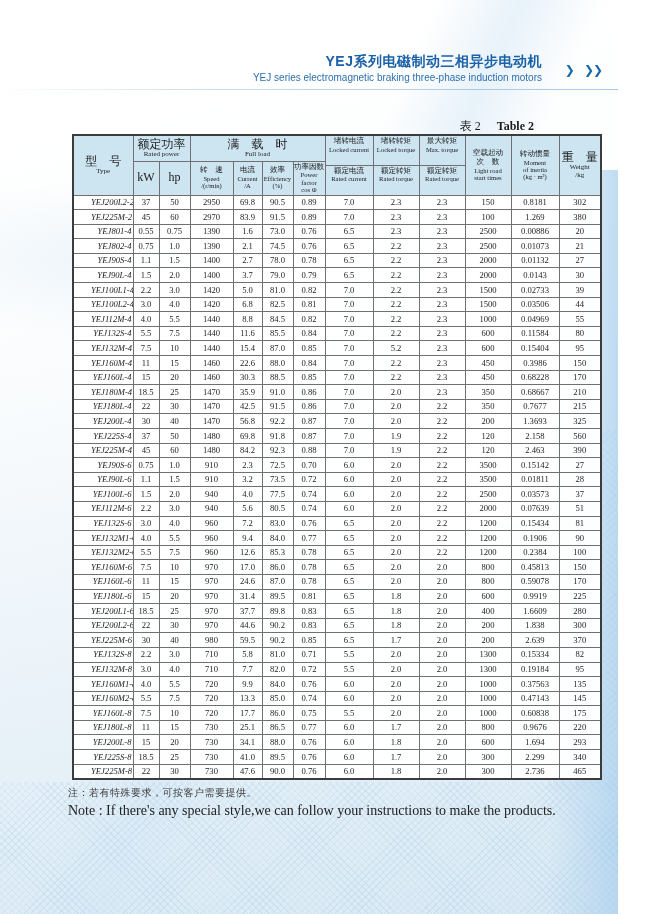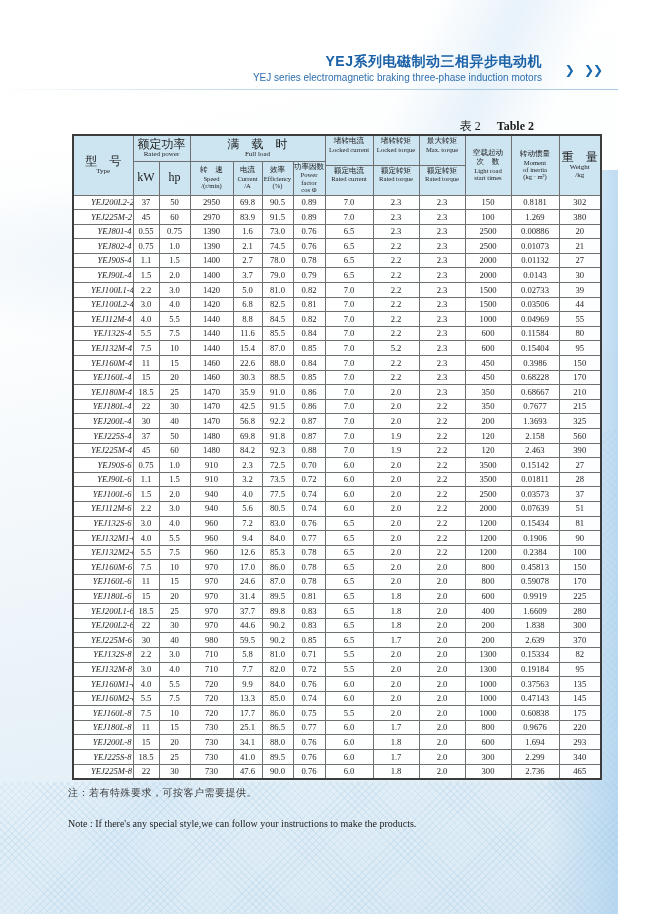--- a/index.html
+++ b/index.html
@@ -60,21 +60,21 @@
   .frac-wrap .half.top{border-bottom:1px solid #707070;}
   .row1{height:26px;}
   .row2{height:34px;}
   .spec tbody td{background:rgba(255,255,255,0.95);font-size:8.6px;color:#232323;
     text-align:center;padding:0 1px;line-height:1;height:13.6px;white-space:nowrap;overflow:hidden;}
   .spec tbody td:first-child{text-align:right;padding-left:17px;font-style:italic;}
 
   
   .notes{position:absolute;left:68px;top:785px;color:#2e2e2e;}
   .notes .n-cn{font-size:10px;letter-spacing:.5px;line-height:1.5;color:#3c3c3c;}
-  .notes .n-en{font-size:10px;line-height:1.5;color:#222;margin-top:16px;}
+  .notes .n-en{font-size:14px;line-height:1.5;color:#222;}
 </style>
 </head>
 <body>
 
 <div class="page">
   <div class="bg-clouds"></div>
   <div class="bg-right"></div>
   <div class="bg-hatch"></div>
   <div class="bg-hatch-right"></div>
 

